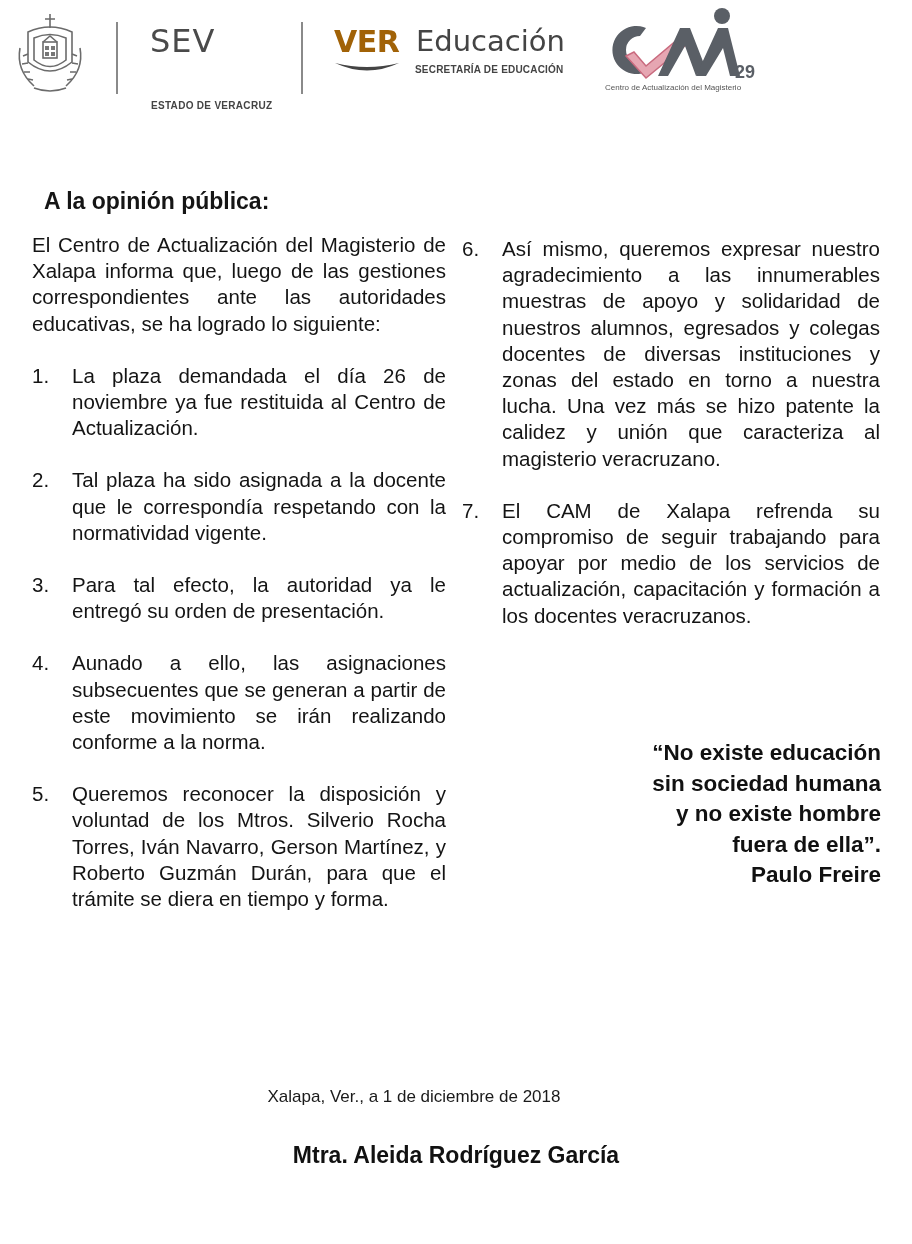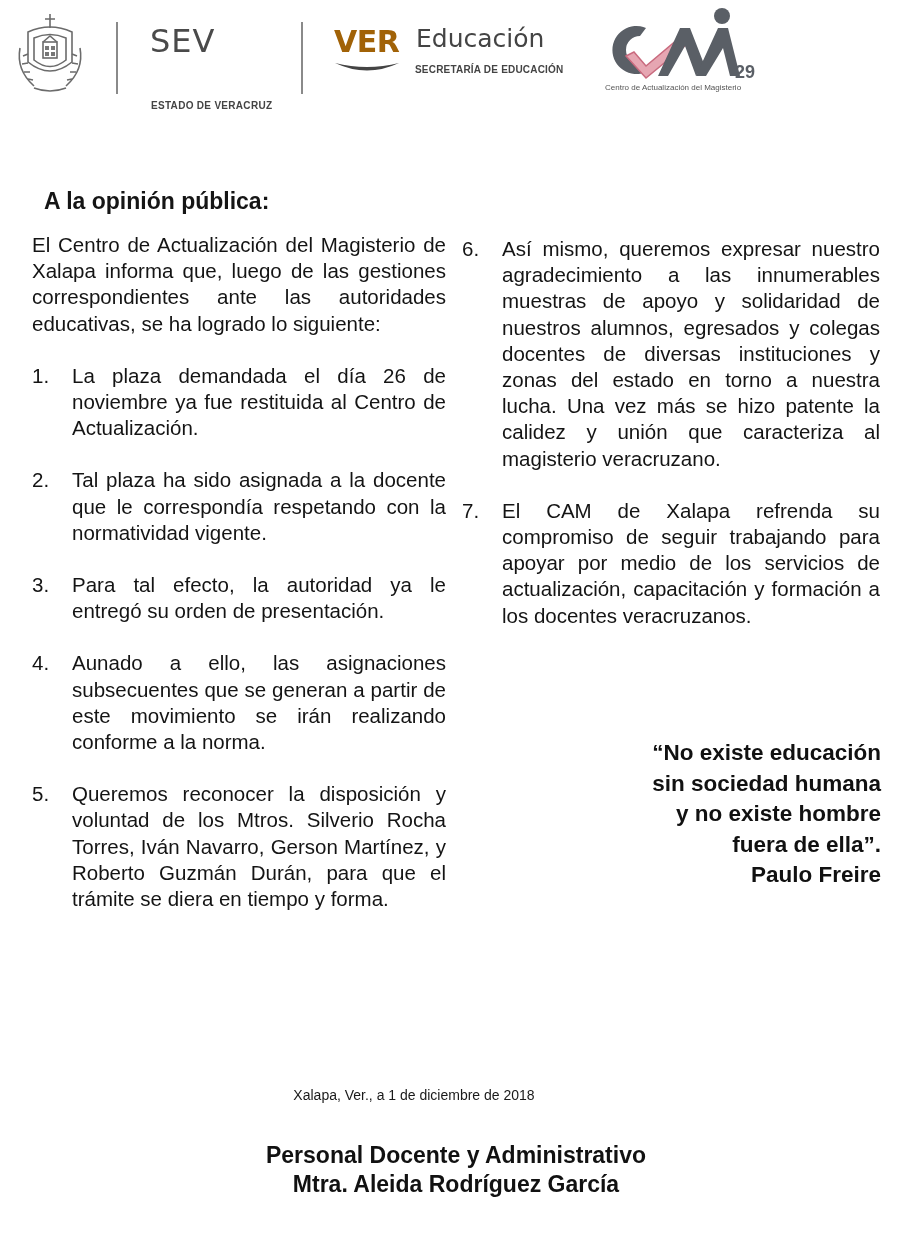--- a/index.html
+++ b/index.html
@@ -12,21 +12,21 @@
   .vsep { position: absolute; width: 2px; background: #8a8a8a; }
   .sep1 { left: 116px; top: 22px; height: 72px; }
   .sep2 { left: 301px; top: 22px; height: 72px; }
   .sev-word { position: absolute; left: 150px; top: 22px; font-size: 32px; color: #4a4a4a;
               font-family: "DejaVu Sans", sans-serif; font-weight: normal; letter-spacing: 1px; }
   .sev-sub { position: absolute; left: 151px; top: 64px; font-size: 10px; font-weight: bold; color: #444;
              letter-spacing: 0.3px; margin-top: 36px; }
   .ver-word { position: absolute; left: 334px; top: 24px; font-size: 30px; font-weight: bold; color: #a16207;
               font-family: "DejaVu Sans", sans-serif; letter-spacing: -0.5px; }
   .ver-smile { position: absolute; left: 334px; top: 60px; width: 66px; height: 16px; }
-  .educ-word { position: absolute; left: 416px; top: 24px; font-size: 25px; color: #444;
+  .educ-word { position: absolute; left: 416px; top: 24px; font-size: 29px; color: #444;
                font-family: "DejaVu Sans", sans-serif; }
   .educ-sub { position: absolute; left: 415px; top: 64px; font-size: 10px; font-weight: bold; color: #444;
               letter-spacing: 0.2px; }
   .cam-logo { position: absolute; left: 600px; top: 6px; width: 160px; height: 76px; }
   .cam-sub { position: absolute; left: 605px; top: 83px; font-size: 8px; color: #555; }
 
   
   .title { position: absolute; left: 32px; top: 176px; font-size: 23px; font-weight: bold; color: #151515; }
 
   .col-left { position: absolute; left: 32px; top: 232px; width: 414px; }
@@ -37,21 +37,21 @@
 
   .item { display: flex; margin-bottom: 26px; }
   .item-num { width: 40px; flex: 0 0 40px; font-size: 20.5px; line-height: 26.2px; }
   .item-text { flex: 1; }
 
   .col-right .item-num { width: 40px; flex: 0 0 40px; }
 
   .quote { position: absolute; right: 31px; top: 738px; width: 320px; text-align: right;
            font-size: 22.5px; font-weight: bold; line-height: 30.5px; color: #111; }
 
-  .date { position: absolute; left: 0; width: 828px; top: 1087px; text-align: center; font-size: 14px; color: #1a1a1a; }
+  .date { position: absolute; left: 0; width: 828px; top: 1087px; text-align: center; font-size: 17px; color: #1a1a1a; }
   .sign { position: absolute; left: 0; width: 912px; top: 1141px; text-align: center;
           font-size: 23px; font-weight: bold; line-height: 29px; color: #111; }
   .sign div { margin: 0; }
 </style>
 </head>
 <body>
 
 <div class="header">
 
   <svg class="crest" viewBox="0 0 72 84">
@@ -145,15 +145,14 @@
   <div>“No existe educación</div>
   <div>sin sociedad humana</div>
   <div>y no existe hombre</div>
   <div>fuera de ella”.</div>
   <div>Paulo Freire</div>
 </div>
 
 <div class="date">Xalapa, Ver., a 1 de diciembre de 2018</div>
 
 <div class="sign">
-  <div>Personal Docente y Administrativo</div>
   <div>Mtra. Aleida Rodríguez García</div>
 </div>
 
 </body></html>

